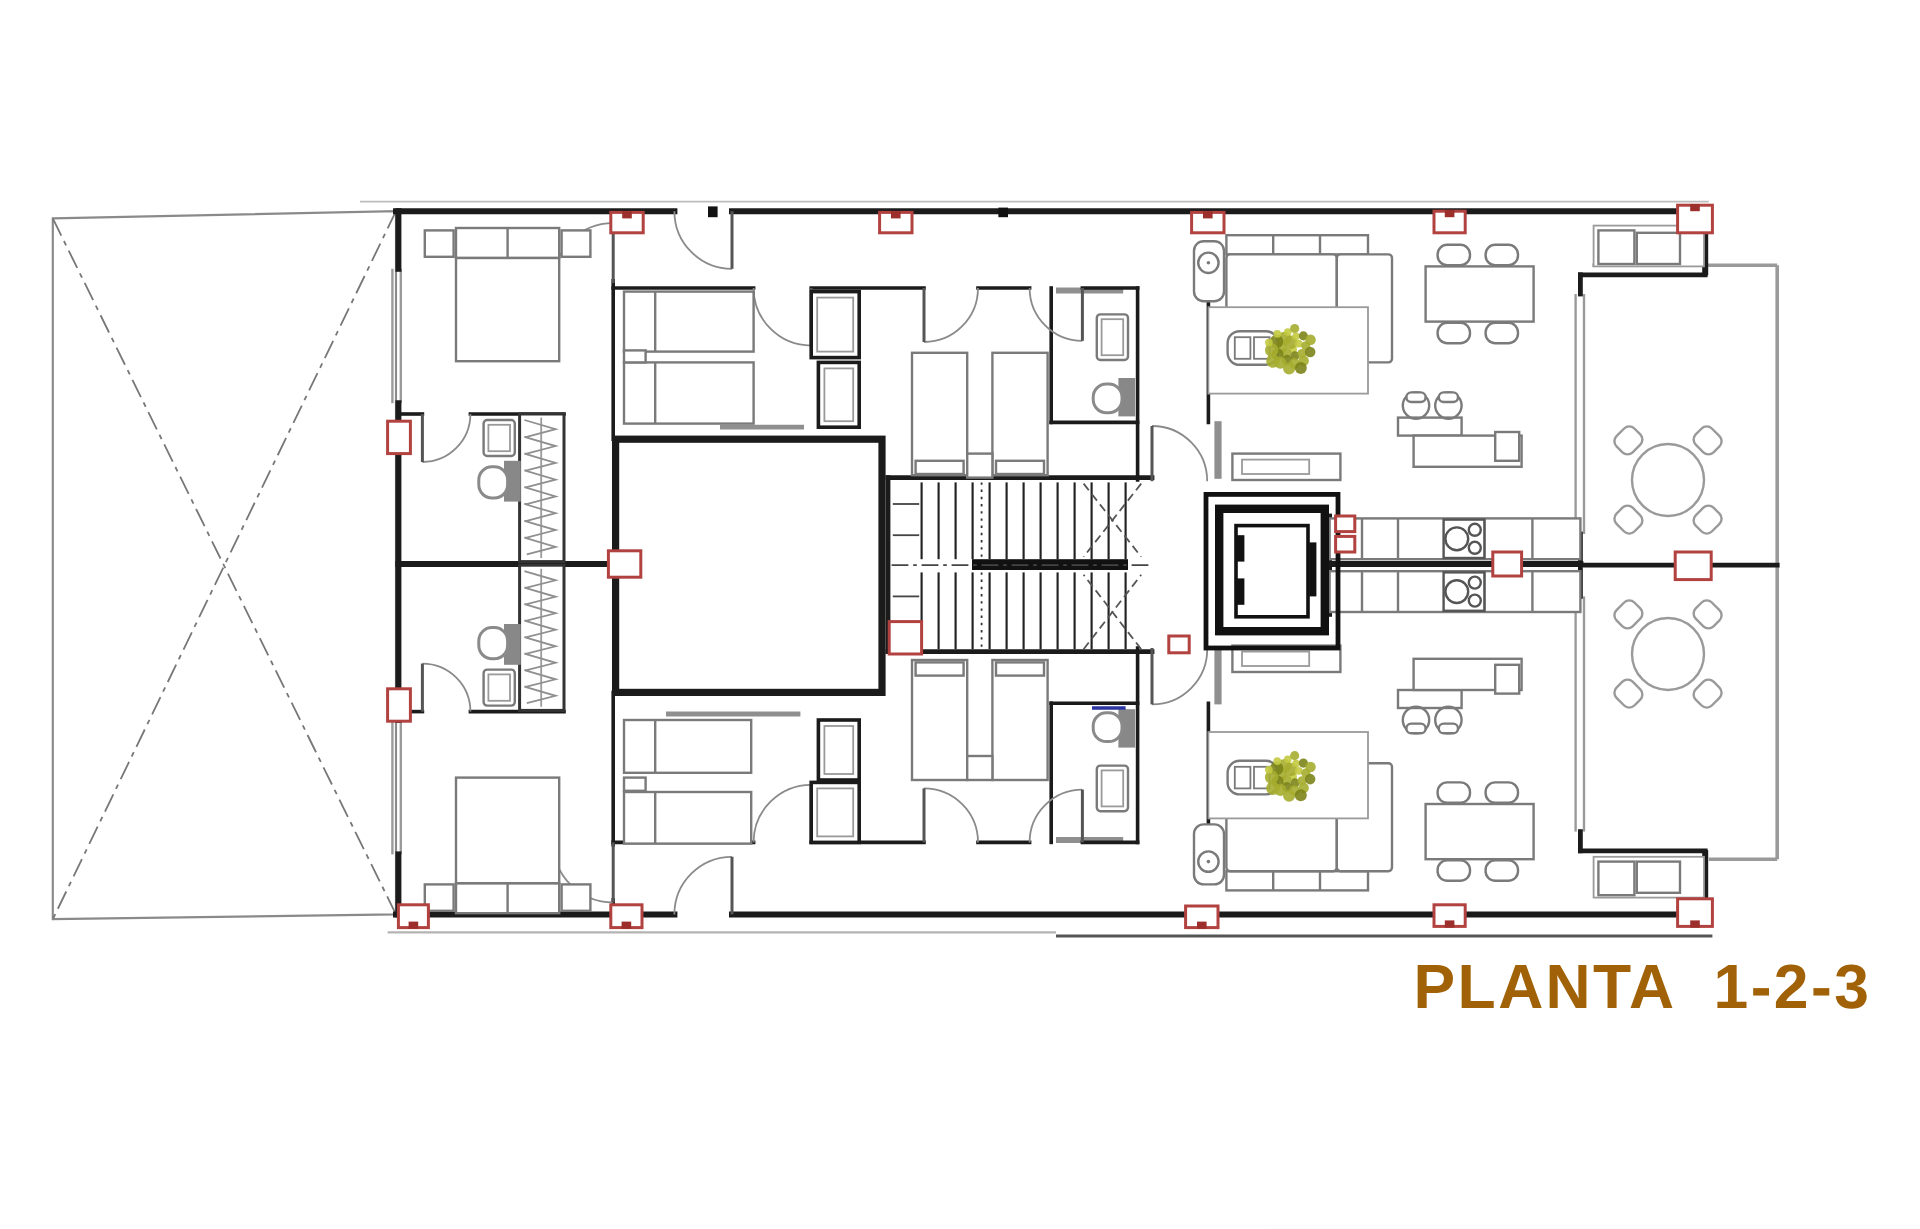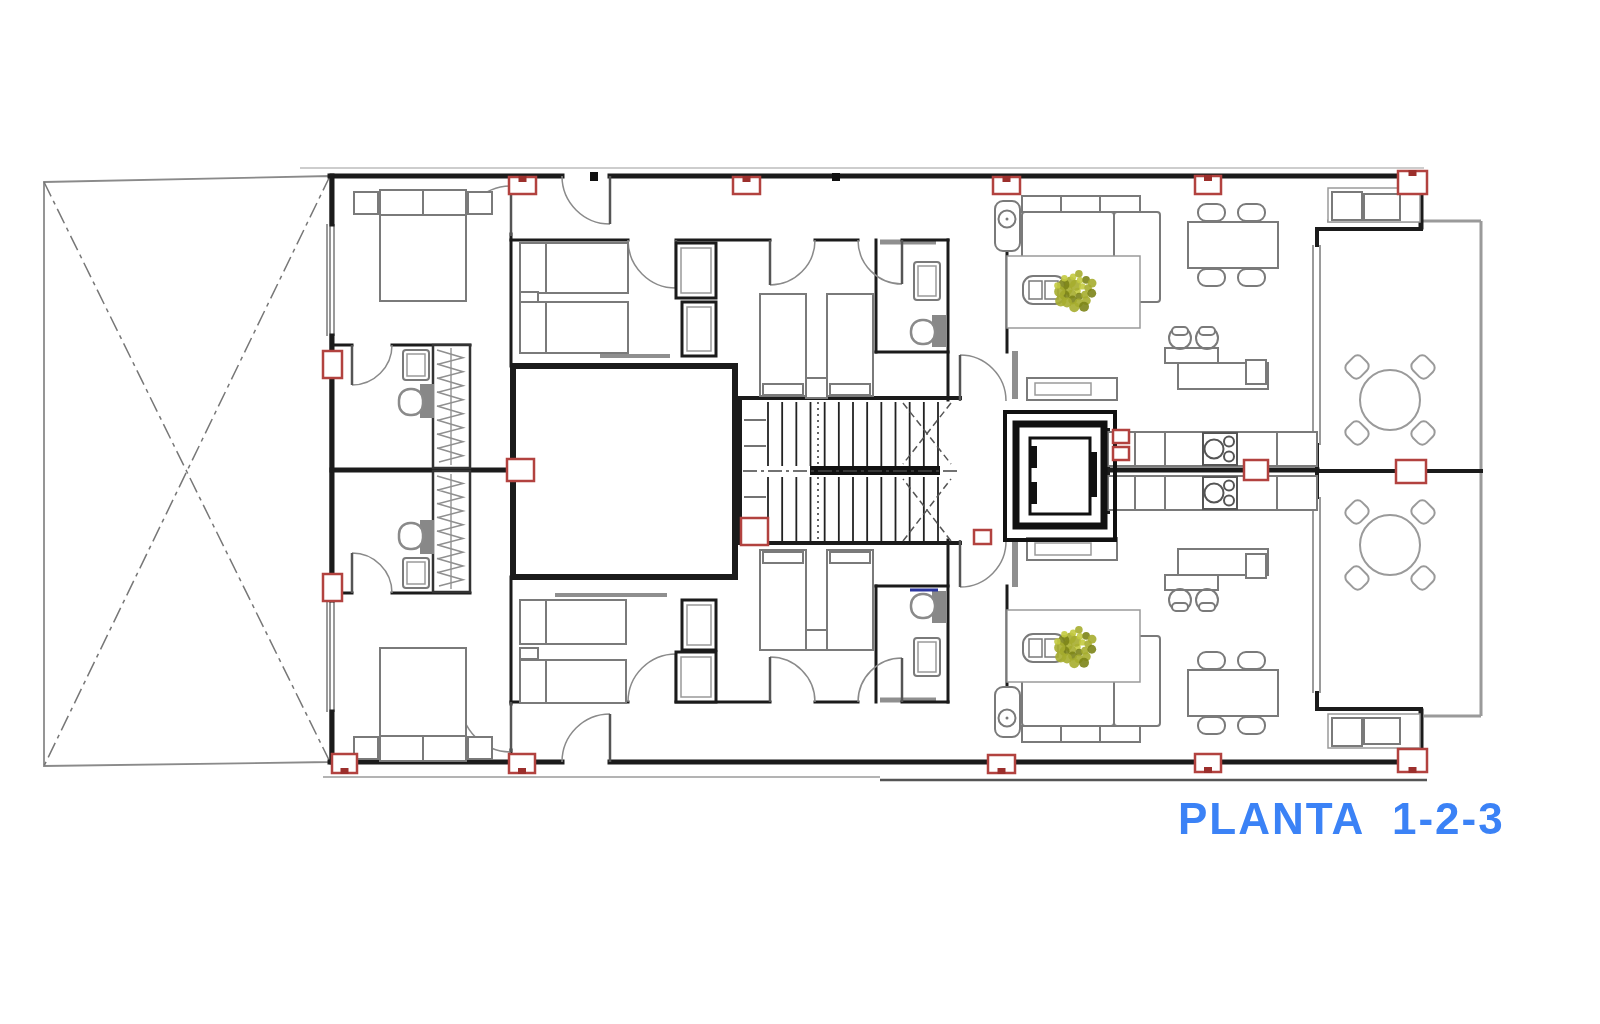--- a/index.html
+++ b/index.html
@@ -545,14 +545,14 @@
         <g>
           <rect x="1113" y="447" width="16" height="13" fill="#fff" stroke="#b2423f" stroke-width="2.5"></rect>
         </g>
         <g>
           <rect x="974" y="530" width="17" height="14" fill="#fff" stroke="#b2423f" stroke-width="2.5"></rect>
         </g>
       </g>
       <rect x="590" y="172" width="8" height="9" fill="#111111"></rect>
       <rect x="832" y="173" width="8" height="8" fill="#111111"></rect>
     </svg>
-  <div id="plan-title" style="left: 1178px; top: 797px; font-size: 44px; color: #3b82f6;">PLANTA  1-2-3</div>
+  <div id="plan-title" style="left: 1178px; top: 797px; font-size: 52px; color: #a16207;">PLANTA  1-2-3</div>
 </div>
 
 </body></html>

